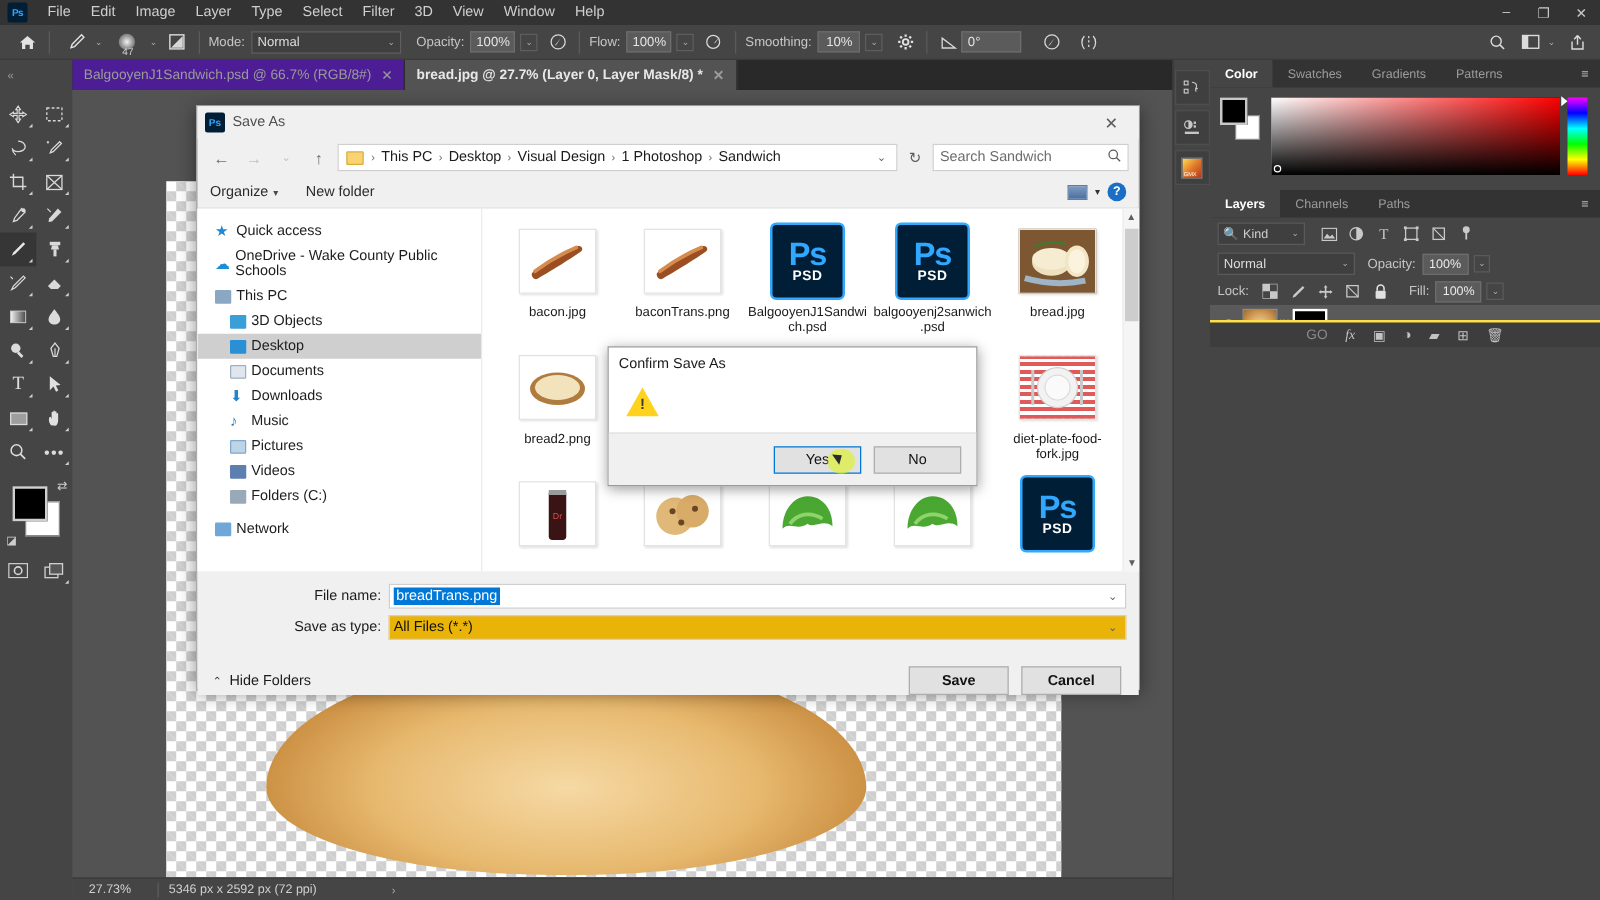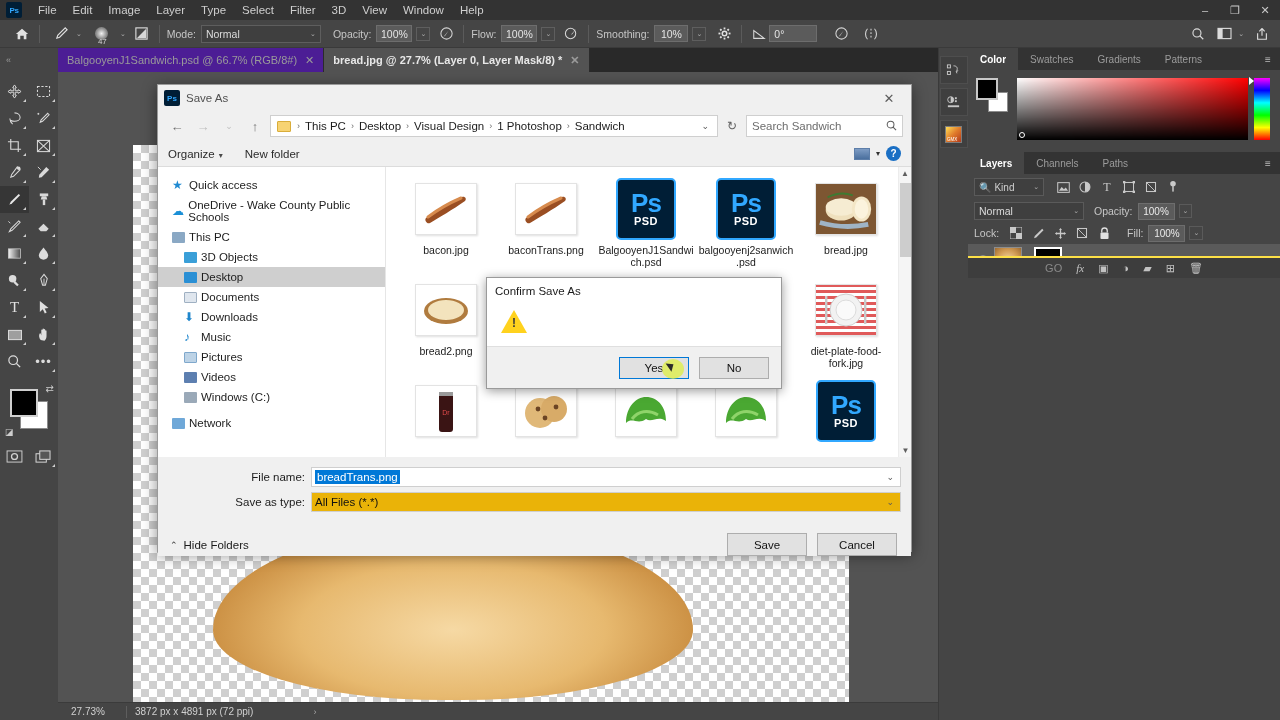--- a/index.html
+++ b/index.html
@@ -189,21 +189,21 @@
   .fcombo { flex:1; height:20px; background:#fff; border:1px solid #cfcfcf; display:flex; align-items:center;
             padding:0 3px; font-size:11.5px; color:#111;}
   .fcombo.disabled { background:#eab308; }
   .fcombo .val.sel { background:#0078d7; color:#fff; padding:1px 2px; }
   .fcombo .cv { margin-left:auto; color:#5a5a5a; font-size:9px; padding-right:3px;}
   .sa-foot { display:flex; align-items:center; padding:16px 14px 0 12px; }
   .hidefolders { font-size:11.5px; color:#1b1b1b; display:flex; align-items:center; gap:6px;}
   .hf-caret { font-size:9px; color:#333; }
   .dlg-btns { margin-left:auto; display:flex; gap:10px;}
   .dbtn { width:80px; height:23px; background:#e1e1e1; border:1px solid #adadad; font-size:11.5px; color:#131313;
-          display:flex; align-items:center; justify-content:center;}
+          display:flex; align-items:center; justify-content:center;font-weight:bold;}
 
   
   .confirm { position:absolute; left:486px; top:277px; width:296px; height:112px; background:#fff;
              border:1px solid #9a9a9a; box-shadow:0 2px 10px rgba(0,0,0,.4);}
   .cf-title { height:26px; display:flex; align-items:center; padding-left:8px; font-size:11.5px; color:#1b1b1b;}
   .cf-body { display:flex; padding:6px 12px 0 14px; }
   .warn { width:26px; height:24px; position:relative; flex:none; margin-right:10px;}
   .warn .tri { width:0; height:0; border-left:13px solid transparent; border-right:13px solid transparent;
                border-bottom:23px solid #ffd21e; }
   .warn .bang { position:absolute; left:0; top:6px; width:26px; text-align:center; font-size:12px;
@@ -583,21 +583,21 @@
 
   <div class="canvas-area">
     <div class="doc">
       <div class="bread"></div>
     </div>
   </div>
 
   <div class="statusbar">
     <div class="sb-zoom">27.73%</div>
     <div class="sb-sep"></div>
-    <div class="sb-dims">3872 px x 4891 px (72 ppi)</div>
+    <div class="sb-dims">5346 px x 2592 px (72 ppi)</div>
     <div class="sb-arrow">›</div>
   </div>
 
   <div class="rightrail">
     <div class="rail-grp">
       <div class="rail-btn">
         <svg width="15" height="15" viewBox="0 0 16 16">
             <rect x="1.5" y="2" width="3.2" height="3.2" fill="none" stroke="#c8c8c8" stroke-width="1"></rect>
             <rect x="1.5" y="9" width="3.2" height="3.2" fill="none" stroke="#c8c8c8" stroke-width="1"></rect>
             <path d="M8 3 C12 3 13 6 11 9 M11 9 L13 8.2 M11 9 L11.6 11" fill="none" stroke="#c8c8c8" stroke-width="1"></path>
@@ -888,21 +888,21 @@
         <div class="side-item indent">
           <span class="side-ic">
               <span class="sq" style="background:#5d7fb0;"></span>
             </span>
           <span>Videos</span>
         </div>
         <div class="side-item indent">
           <span class="side-ic">
               <span class="sq" style="background:#9aa9b8;"></span>
             </span>
-          <span>Windows (C:)</span>
+          <span>Folders (C:)</span>
         </div>
         <div class="side-item" style="margin-top:6px;">
           <span class="side-ic">
               <span class="sq" style="background:#6fa8d8;"></span>
             </span>
           <span>Network</span>
         </div>
       </div>
 
       <div class="sa-files">

